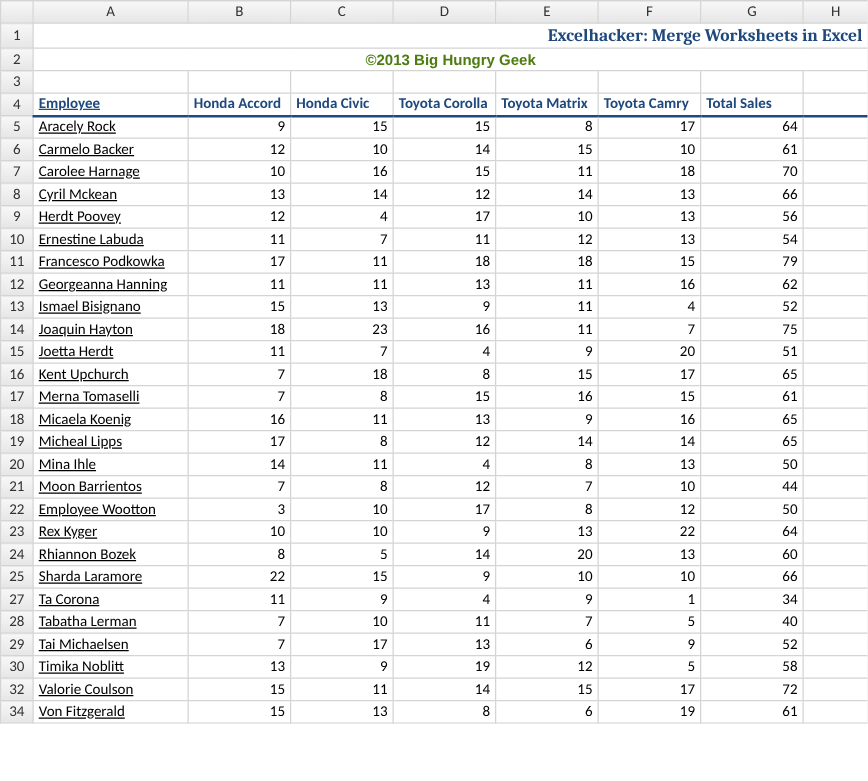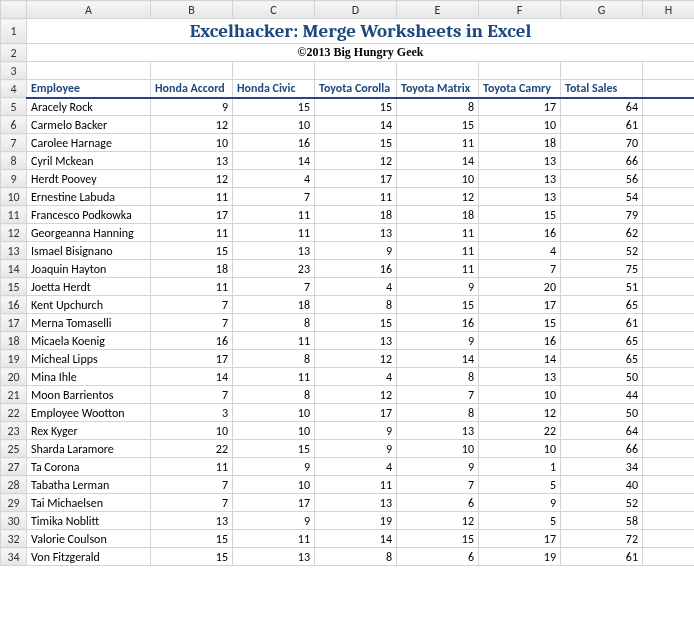--- a/index.html
+++ b/index.html
@@ -33,47 +33,47 @@
     text-align: center;
     font-weight: normal;
     color: #333;
     border: 1px solid #b0b0b0;
   }
   .corner {
     background: linear-gradient(#f7f7f7,#e6e6e6);
     border: 1px solid #b0b0b0;
   }
   .title-cell {
-    text-align: center;
+    text-align: right;
     font-family: Cambria, Georgia, serif;
     font-weight: bold;
-    font-size: 19px;
+    font-size: 14px;
     color: #1f497d;
     height: 26px;
     border: 1px solid #d4d4d4;
   }
   .subtitle-cell {
     text-align: center;
-    font-family: Liberation Serif, serif;
+    font-family: Liberation Sans, sans-serif;
     font-weight: bold;
     font-size: 12px;
-    color: #000000;
+    color: #4d7c0f;
     height: 18px;
     border: 1px solid #d4d4d4;
     margin-left: 28px;
   }
   .hdr-row td {
     font-weight: bold;
     color: #1f497d;
     border-bottom: 2px solid #1f497d;
   }
   .hdr-row td.num { text-align: left; }
   .hdr-row td.txt { text-align: left; }
   td.num { text-align: right; }
-  td.txt { text-align: left; }
+  td.txt { text-align: left; text-decoration: underline; }
 </style>
 </head>
 <body>
 
 <table class="sheet">
   <colgroup>
     <col class="col-rowhdr">
     <col class="col-A">
       <col class="col-B">
       <col class="col-C">
@@ -330,20 +330,31 @@
         <td class="txt">Rex Kyger</td>
         <td class="num">10</td>
         <td class="num">10</td>
         <td class="num">9</td>
         <td class="num">13</td>
         <td class="num">22</td>
         <td class="num">64</td>
         <td></td>
       </tr>
       <tr>
+        <th class="rowhdr">24</th>
+        <td class="txt">Rhiannon Bozek</td>
+        <td class="num">8</td>
+        <td class="num">5</td>
+        <td class="num">14</td>
+        <td class="num">20</td>
+        <td class="num">13</td>
+        <td class="num">60</td>
+        <td></td>
+      </tr>
+      <tr>
         <th class="rowhdr">25</th>
         <td class="txt">Sharda Laramore</td>
         <td class="num">22</td>
         <td class="num">15</td>
         <td class="num">9</td>
         <td class="num">10</td>
         <td class="num">10</td>
         <td class="num">66</td>
         <td></td>
       </tr>

